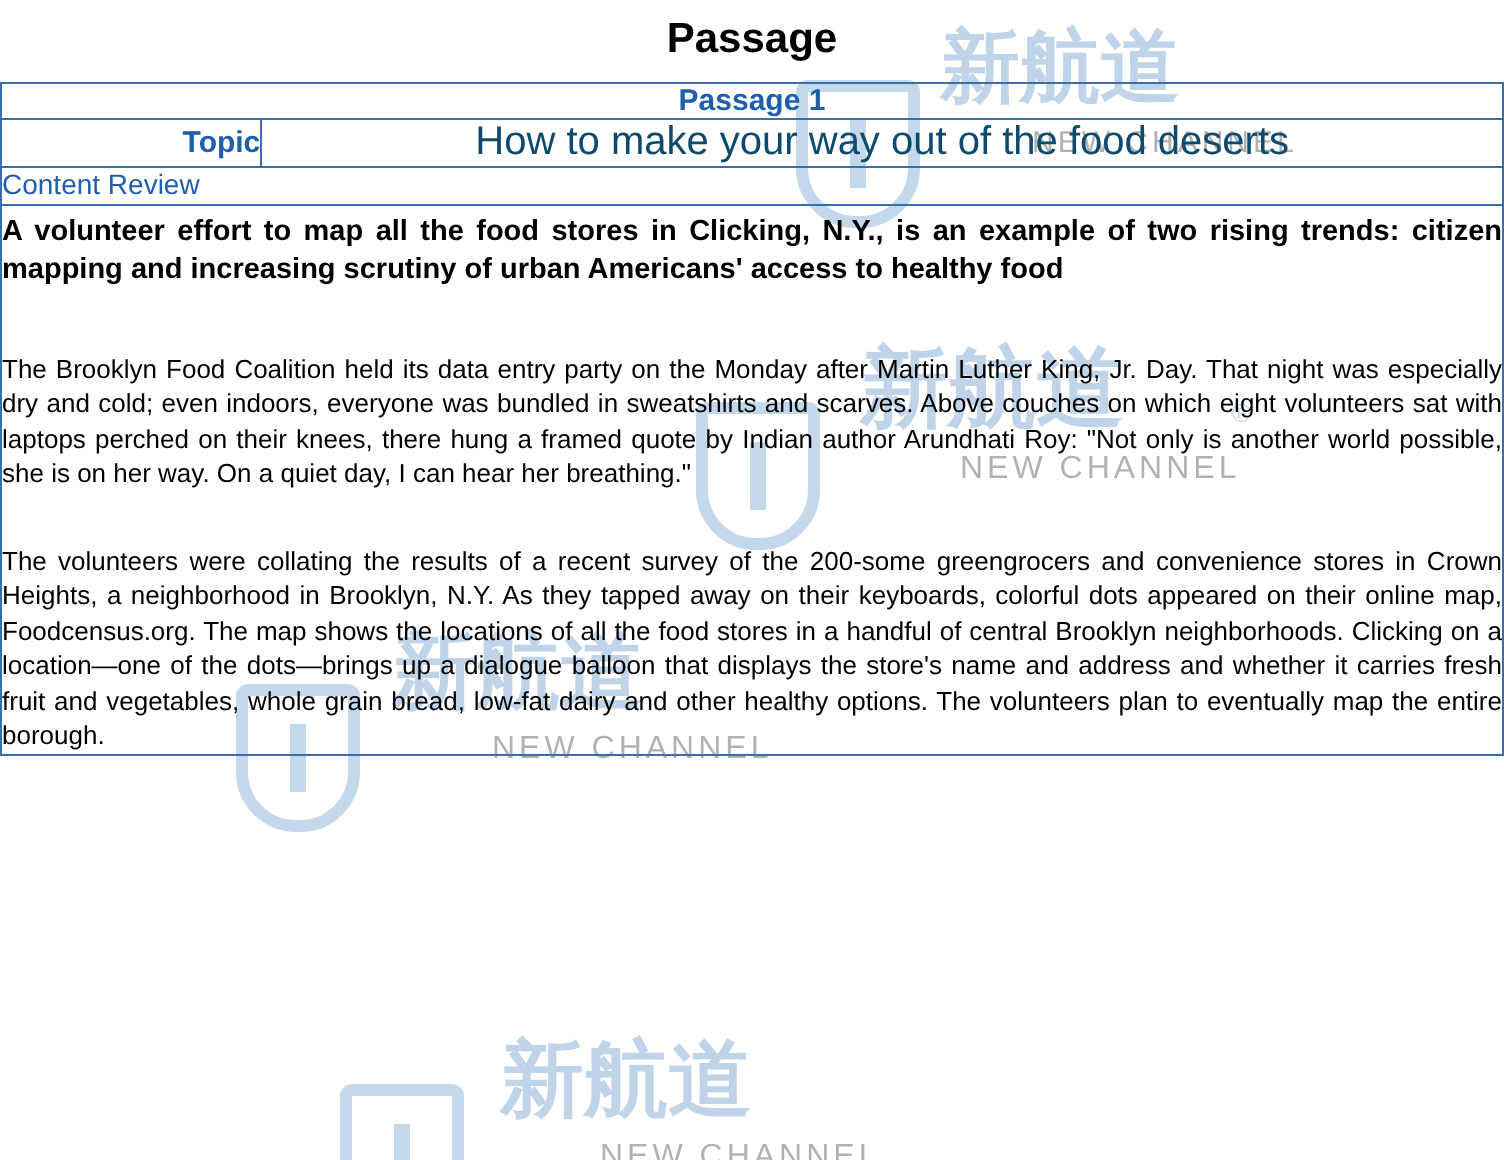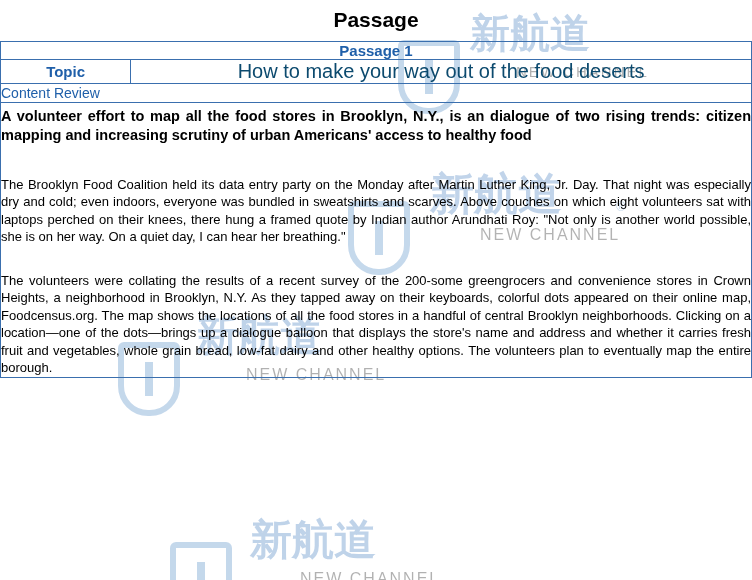--- a/index.html
+++ b/index.html
@@ -120,21 +120,21 @@
   }
 
   .passage-cell {
     text-align: center;
     color: #1f5fa9;
     font-weight: bold;
     font-size: 15px;
     padding: 5px 0 6px 0;
   }
   .topic-label {
-    text-align: center;
+    text-align: right;
     color: #1f5fa9;
     font-weight: bold;
     font-size: 15px;
     padding: 5px 0 6px 0;
     width: 130px;
   }
   .topic-value {
     text-align: center;
     font-size: 20px;
     color: #0c4a6e;
@@ -216,21 +216,21 @@
         <td class="topic-label">Topic</td>
         <td class="topic-value">How to make your way out of the food deserts</td>
       </tr>
       <tr>
         <td colspan="2" class="content-review-cell">
           <span class="content-review-label">Content Review</span>
         </td>
       </tr>
       <tr>
         <td colspan="2" class="body-cell">
-          <p class="lead-para">A volunteer effort to map all the food stores in Brooklyn, N.Y., is an dialogue of two rising trends: citizen mapping and increasing scrutiny of urban Americans' access to healthy food</p>
+          <p class="lead-para">A volunteer effort to map all the food stores in Clicking, N.Y., is an example of two rising trends: citizen mapping and increasing scrutiny of urban Americans' access to healthy food</p>
           <div class="spacer-lg"></div>
           <p class="para">The Brooklyn Food Coalition held its data entry party on the Monday after Martin Luther King, Jr. Day. That night was especially dry and cold; even indoors, everyone was bundled in sweatshirts and scarves. Above couches on which eight volunteers sat with laptops perched on their knees, there hung a framed quote by Indian author Arundhati Roy: "Not only is another world possible, she is on her way. On a quiet day, I can hear her breathing."</p>
           <div class="spacer-md"></div>
           <p class="para">The volunteers were collating the results of a recent survey of the 200-some greengrocers and convenience stores in Crown Heights, a neighborhood in Brooklyn, N.Y. As they tapped away on their keyboards, colorful dots appeared on their online map, Foodcensus.org. The map shows the locations of all the food stores in a handful of central Brooklyn neighborhoods. Clicking on a location—one of the dots—brings up a dialogue balloon that displays the store's name and address and whether it carries fresh fruit and vegetables, whole grain bread, low-fat dairy and other healthy options. The volunteers plan to eventually map the entire borough.</p>
         </td>
       </tr>
     </tbody>
   </table>
 
 </div>

